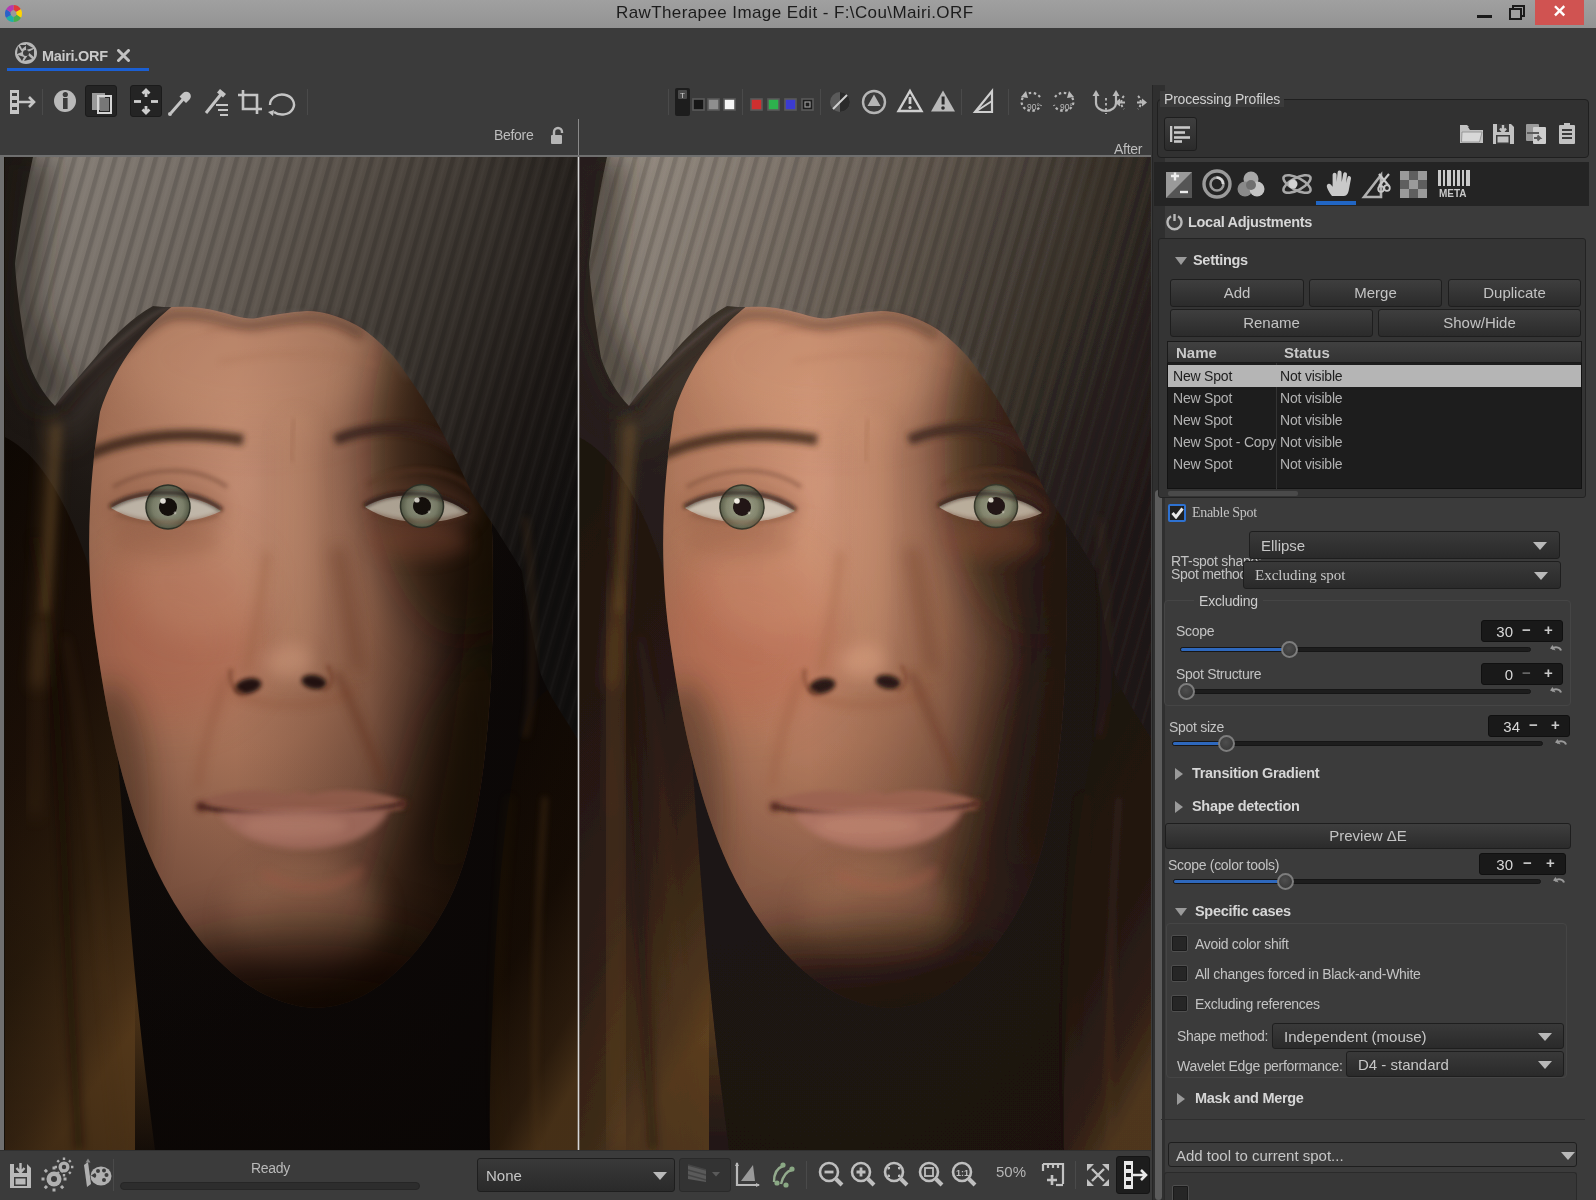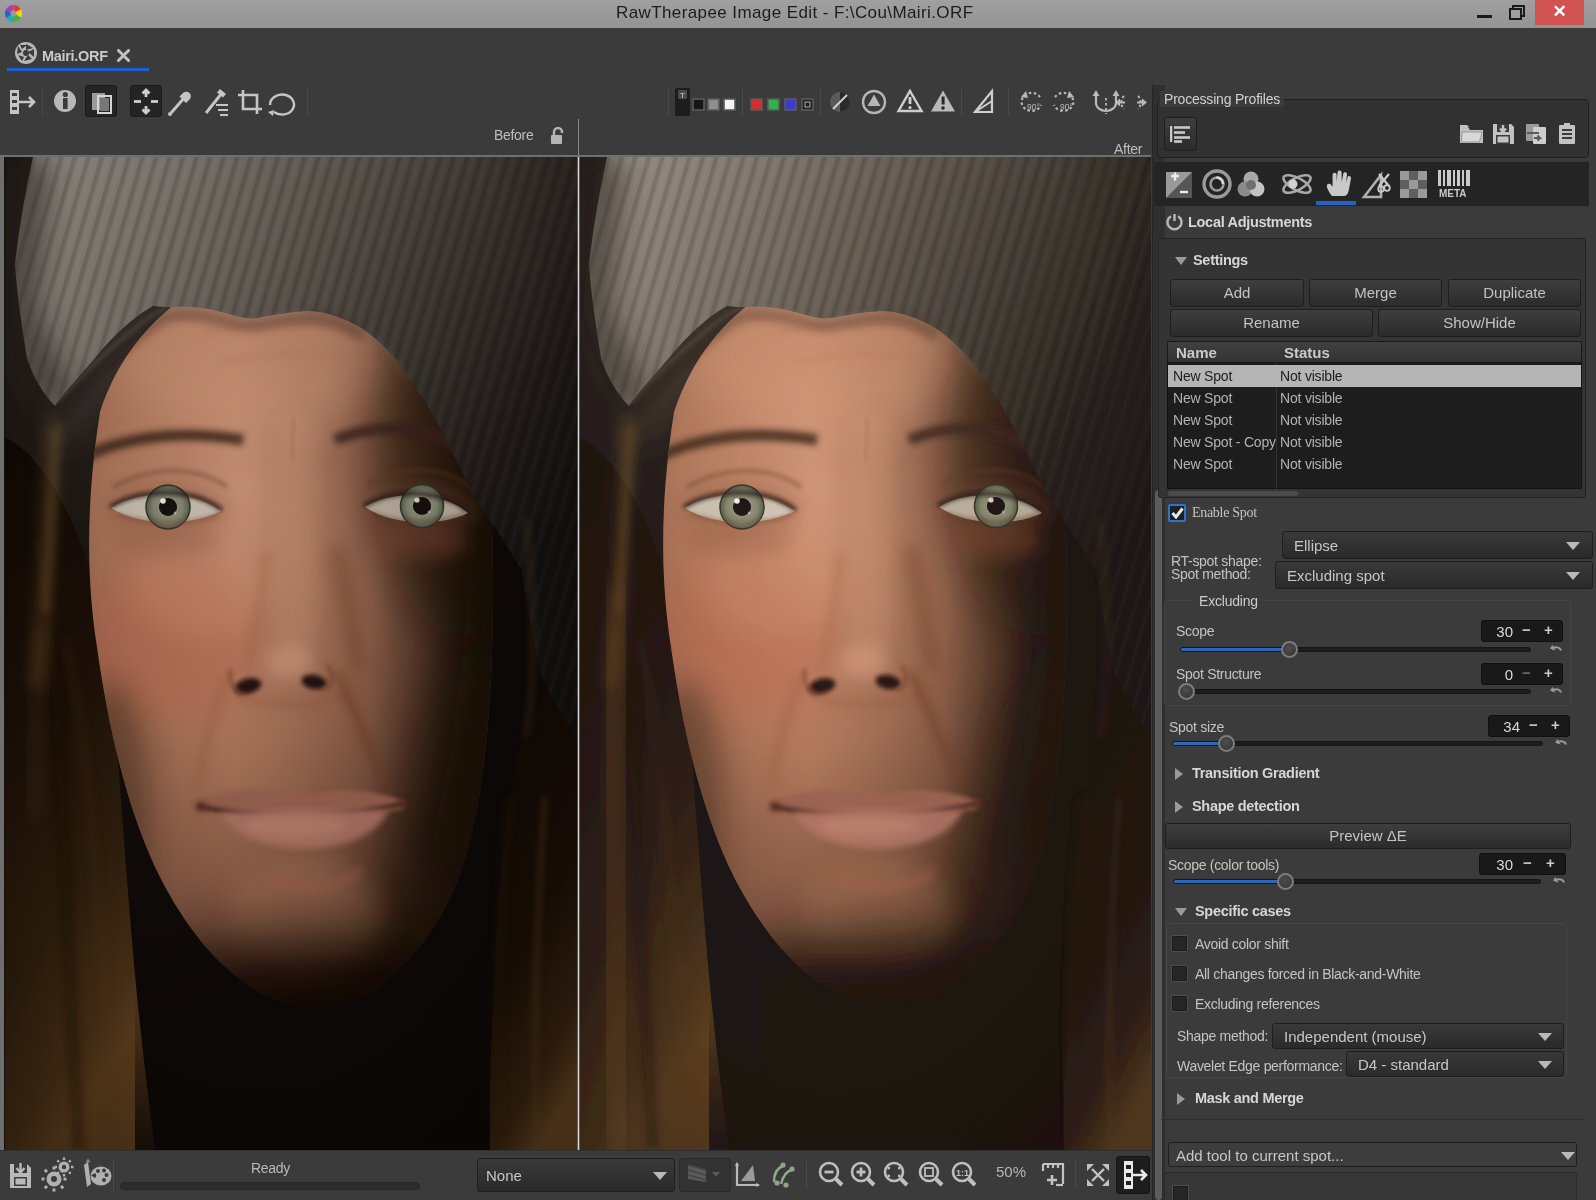--- a/index.html
+++ b/index.html
@@ -650,27 +650,27 @@
   <div class="abs" style="left:129px;top:371px;font-size:14px;letter-spacing:-0.2px;color:#b2b2b2;">Not visible</div>
   <div class="abs" style="left:17px;top:406px;width:130px;height:5px;background:#4a4a4a;border-radius:2px;"></div>
 
   <div class="abs" style="left:17px;top:419px;width:18px;height:18px;background:#202020;border:2px solid #2e72d2;border-radius:2px;"></div>
   <svg class="abs" style="left:20px;top:422px" width="13" height="12" viewBox="0 0 13 12">
     <path d="M1.5 6 L5 10 L11.5 1.5" fill="none" stroke="#e8e8e8" stroke-width="3"></path>
   </svg>
   <div class="t" style="left:41px;top:420px;font-family:Liberation Serif, serif;">Enable Spot</div>
 
   <div class="t" style="left:20px;top:468px;">RT-spot shape:</div>
-  <div class="combo" style="left:131px;top:446px;width:311px;height:28px;">
+  <div class="combo" style="left:98px;top:446px;width:311px;height:28px;">
       <span class="cv">Ellipse</span>
       <span class="carr" style="left:283px;"></span>
     </div>
 
   <div class="t" style="left:20px;top:481px;">Spot method:</div>
-  <div class="combo" style="left:124px;top:476px;width:318px;height:28px;">
+  <div class="combo" style="left:92px;top:476px;width:318px;height:28px;font-family:Liberation Serif, serif;">
       <span class="cv">Excluding spot</span>
       <span class="carr" style="left:290px;"></span>
     </div>
 
   <div class="frame" style="left:13px;top:515px;width:407px;height:106px;border-color:#454545;"></div>
   <div class="abs" style="left:43px;top:508px;font-size:14px;letter-spacing:-0.2px;color:#cbcbcb;background:#3b3b3b;padding:0 5px;">Excluding</div>
   <div class="t" style="left:25px;top:538px;">Scope</div>
   <div class="spin" style="left:330px;top:535px;width:82px;">
     <span class="abs" style="right:49px;top:2px;">30</span>
     <span class="abs" style="left:40px;top:0px;color:#c9c9c9;font-weight:bold;">−</span>

